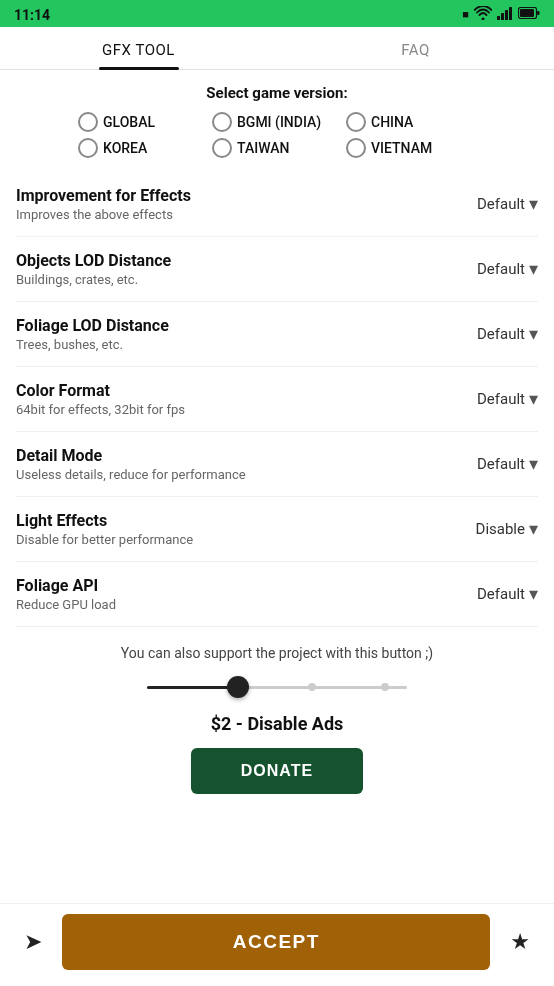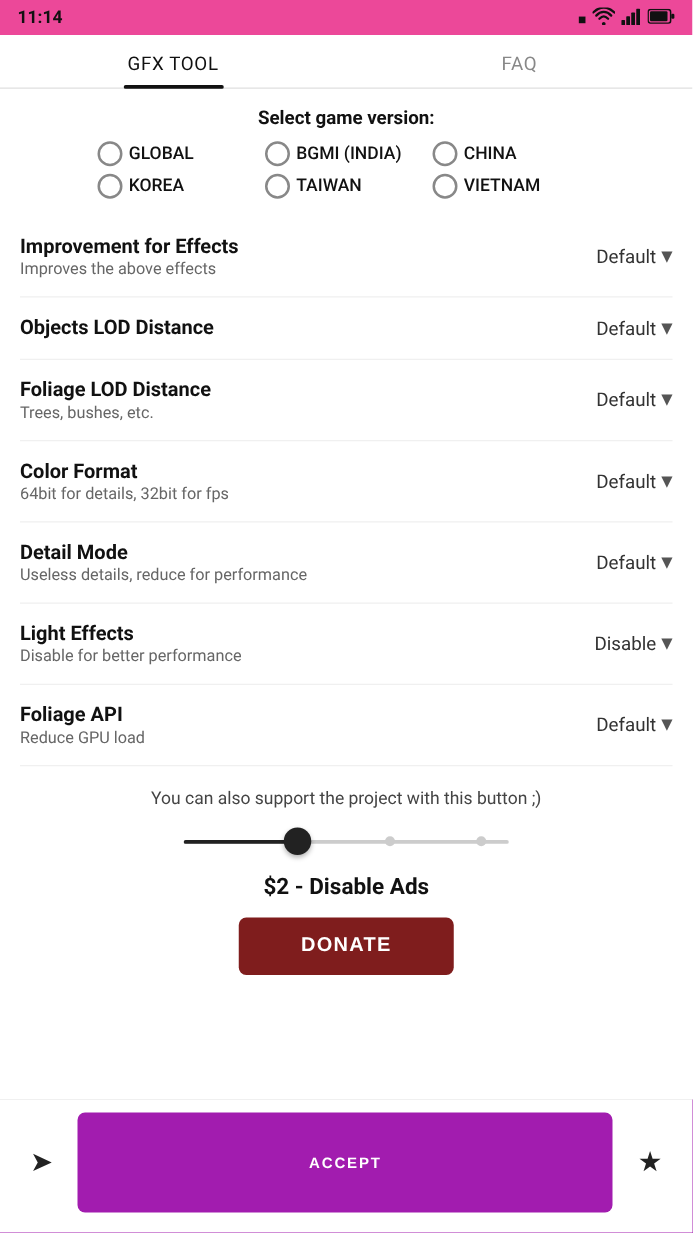--- a/index.html
+++ b/index.html
@@ -11,24 +11,25 @@
       font-family: -apple-system, 'Roboto', Arial, sans-serif;
       color: #111;
       font-size: 15px;
       position: relative;
     }
 
     
     .status-bar {
       display: flex;
       justify-content: space-between;
+      align-items: center;
       padding: 6px 14px 4px 14px;
       font-size: 13px;
       font-weight: 600;
-      background: #ec4899;
+      background: #22c55e;
     }
     .status-bar-left { font-weight: 700; font-size: 14px; }
     .status-bar-right {
       display: flex;
       align-items: center;
       gap: 5px;
     }
 
     
     .tab-bar {
@@ -203,21 +204,21 @@
       transform: translateY(-50%);
     }
 
     .donate-amount {
       font-size: 18px;
       font-weight: 700;
       margin-bottom: 14px;
     }
     .donate-btn {
       display: inline-block;
-      background: #7f1d1d;
+      background: #14532d;
       color: #fff;
       font-size: 16px;
       font-weight: 700;
       letter-spacing: 1px;
       padding: 14px 50px;
       border-radius: 6px;
       border: none;
       cursor: pointer;
       margin-bottom: 8px;
     }
@@ -238,28 +239,28 @@
     .bottom-icon-btn {
       background: none;
       border: none;
       cursor: pointer;
       padding: 8px;
       font-size: 22px;
       color: #222;
     }
     .accept-btn {
       flex: 1;
-      background: #a21caf;
+      background: #a16207;
       color: #fff;
-      font-size: 12px;
+      font-size: 19px;
       font-weight: 700;
       letter-spacing: 1.5px;
       border: none;
       border-radius: 6px;
-      padding: 33px 0;
+      padding: 17px 0;
       cursor: pointer;
     }
 
     
     .scrollable {
       overflow-y: auto;
       padding-bottom: 80px;
     }
   </style>
 </head>
@@ -351,20 +352,21 @@
         </div>
         <div class="setting-control">
           <span class="setting-value">Default</span>
           <span class="chevron-down">▾</span>
         </div>
       </div>
 
       <div class="setting-row">
         <div class="setting-info">
           <div class="setting-name">Objects LOD Distance</div>
+          <div class="setting-desc">Buildings, crates, etc.</div>
         </div>
         <div class="setting-control">
           <span class="setting-value">Default</span>
           <span class="chevron-down">▾</span>
         </div>
       </div>
 
       <div class="setting-row">
         <div class="setting-info">
           <div class="setting-name">Foliage LOD Distance</div>
@@ -372,21 +374,21 @@
         </div>
         <div class="setting-control">
           <span class="setting-value">Default</span>
           <span class="chevron-down">▾</span>
         </div>
       </div>
 
       <div class="setting-row">
         <div class="setting-info">
           <div class="setting-name">Color Format</div>
-          <div class="setting-desc">64bit for details, 32bit for fps</div>
+          <div class="setting-desc">64bit for effects, 32bit for fps</div>
         </div>
         <div class="setting-control">
           <span class="setting-value">Default</span>
           <span class="chevron-down">▾</span>
         </div>
       </div>
 
       <div class="setting-row">
         <div class="setting-info">
           <div class="setting-name">Detail Mode</div>

